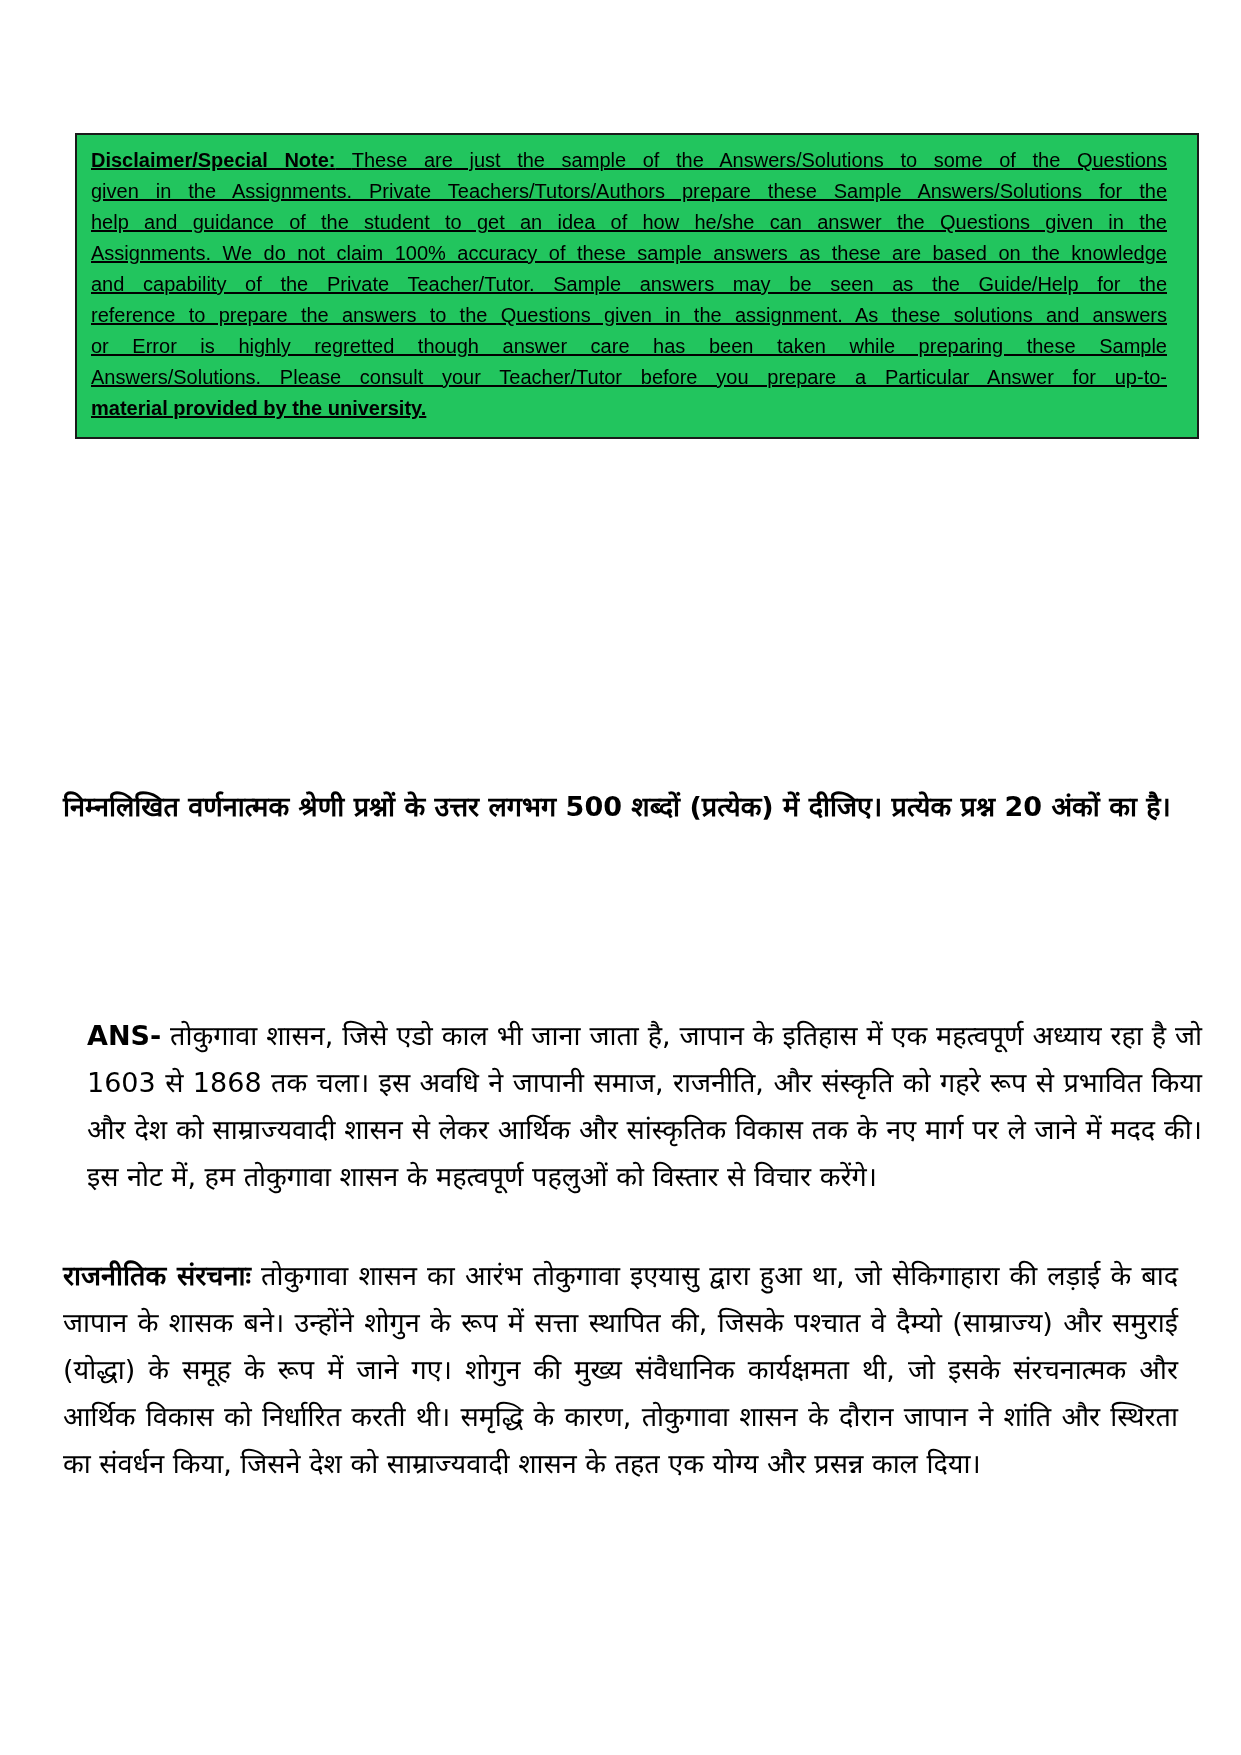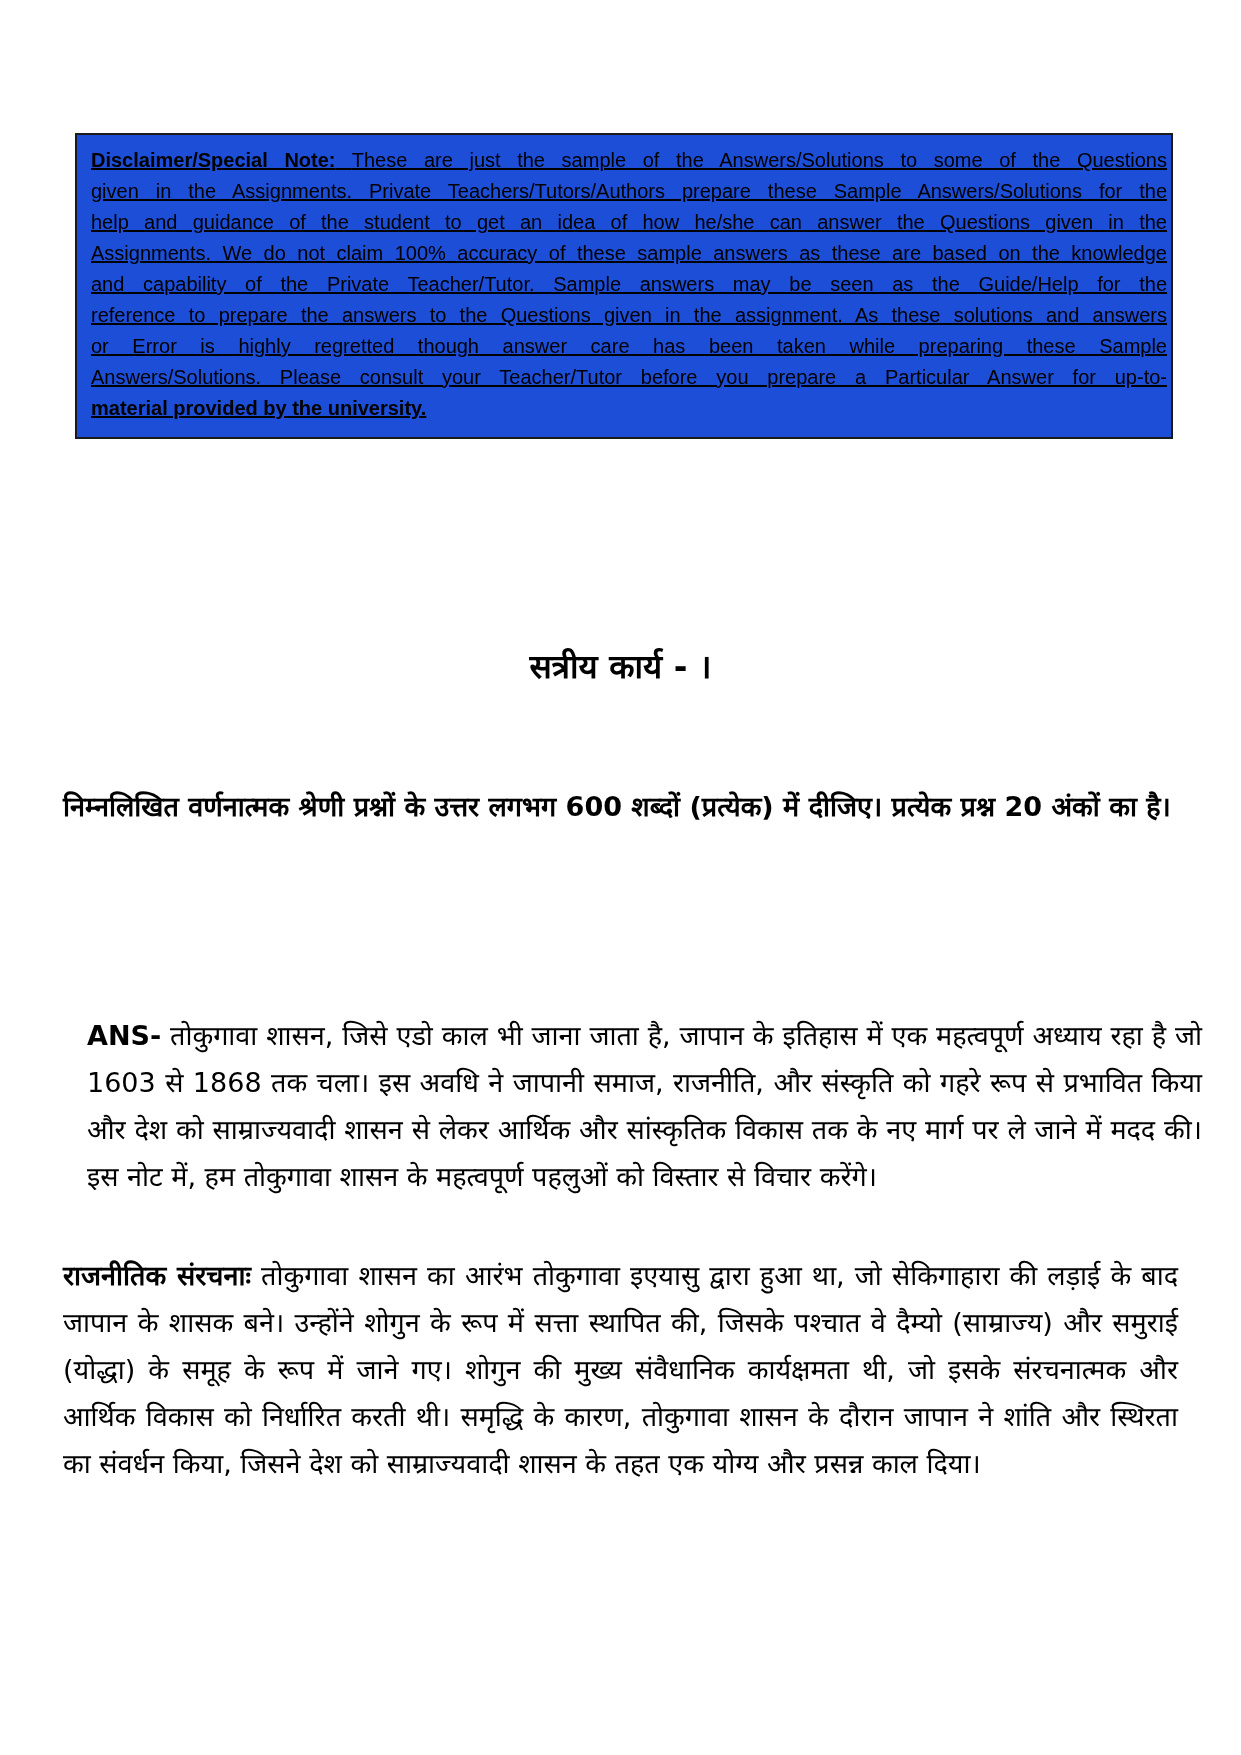--- a/index.html
+++ b/index.html
@@ -13,22 +13,22 @@
     font-family:"Liberation Sans", sans-serif;
   }
 
   
   .disclaimer-box {
     position:absolute;
     left:75px;
     top:133px;
     width:1076px;
     border:2px solid #1a1a1a;
-    padding:10px 4px 13px 14px;
-    background:#1d4ed8;
+    padding:10px 30px 13px 14px;
+    background:#22c55e;
   }
   .dline {
     font-family:"Liberation Sans", sans-serif;
     font-size:20px;
     line-height:31px;
     color:#000;
     text-decoration:underline;
     text-align:justify;
     text-align-last:justify;
     white-space:normal;
@@ -72,22 +72,21 @@
     <div class="dline">given in the Assignments. Private Teachers/Tutors/Authors prepare these Sample Answers/Solutions for the</div>
     <div class="dline">help and guidance of the student to get an idea of how he/she can answer the Questions given in the</div>
     <div class="dline">Assignments. We do not claim 100% accuracy of these sample answers as these are based on the knowledge</div>
     <div class="dline">and capability of the Private Teacher/Tutor. Sample answers may be seen as the Guide/Help for the</div>
     <div class="dline">reference to prepare the answers to the Questions given in the assignment. As these solutions and answers</div>
     <div class="dline">or Error is highly regretted though answer care has been taken while preparing these Sample</div>
     <div class="dline">Answers/Solutions. Please consult your Teacher/Tutor before you prepare a Particular Answer for up-to-</div>
     <div class="dline last">material provided by the university.</div>
   </div>
 
-  <h1 class="heading">सत्रीय कार्य - ।</h1>
 
-  <p class="hi bold intro">निम्नलिखित वर्णनात्मक श्रेणी प्रश्नों के उत्तर लगभग 600 शब्दों (प्रत्येक) में दीजिए। प्रत्येक प्रश्न 20 अंकों का है।</p>
+  <p class="hi bold intro">निम्नलिखित वर्णनात्मक श्रेणी प्रश्नों के उत्तर लगभग 500 शब्दों (प्रत्येक) में दीजिए। प्रत्येक प्रश्न 20 अंकों का है।</p>
 
 
   <p class="hi ans-para"><span class="bold">ANS-</span> <span>तोकुगावा शासन, जिसे एडो काल भी जाना जाता है, जापान के इतिहास में एक महत्वपूर्ण अध्याय रहा है जो 1603 से 1868 तक चला। इस अवधि ने जापानी समाज, राजनीति, और संस्कृति को गहरे रूप से प्रभावित किया और देश को साम्राज्यवादी शासन से लेकर आर्थिक और सांस्कृतिक विकास तक के नए मार्ग पर ले जाने में मदद की। इस नोट में, हम तोकुगावा शासन के महत्वपूर्ण पहलुओं को विस्तार से विचार करेंगे।</span></p>
 
   <p class="hi para2"><span class="bold">राजनीतिक संरचनाः</span> <span>तोकुगावा शासन का आरंभ तोकुगावा इएयासु द्वारा हुआ था, जो सेकिगाहारा की लड़ाई के बाद जापान के शासक बने। उन्होंने शोगुन के रूप में सत्ता स्थापित की, जिसके पश्चात वे दैम्यो (साम्राज्य) और समुराई (योद्धा) के समूह के रूप में जाने गए। शोगुन की मुख्य संवैधानिक कार्यक्षमता थी, जो इसके संरचनात्मक और आर्थिक विकास को निर्धारित करती थी। समृद्धि के कारण, तोकुगावा शासन के दौरान जापान ने शांति और स्थिरता का संवर्धन किया, जिसने देश को साम्राज्यवादी शासन के तहत एक योग्य और प्रसन्न काल दिया।</span></p>
 
 </div>
 
 </body></html>

